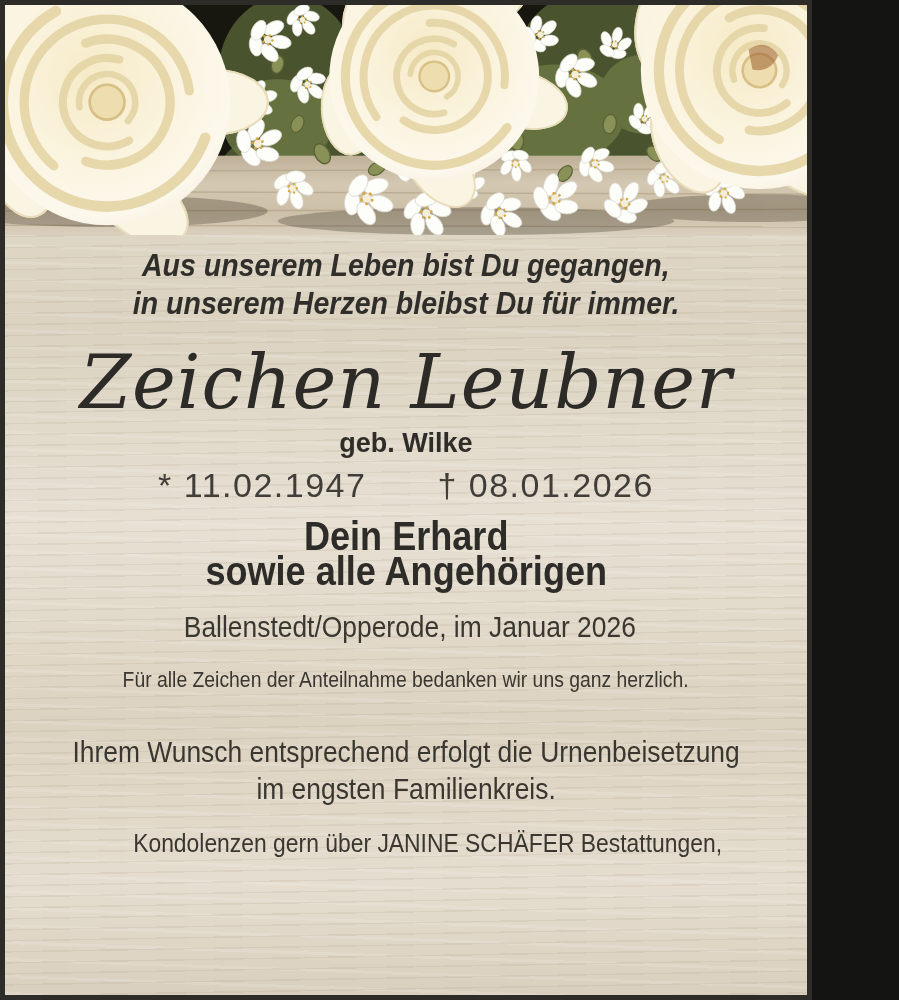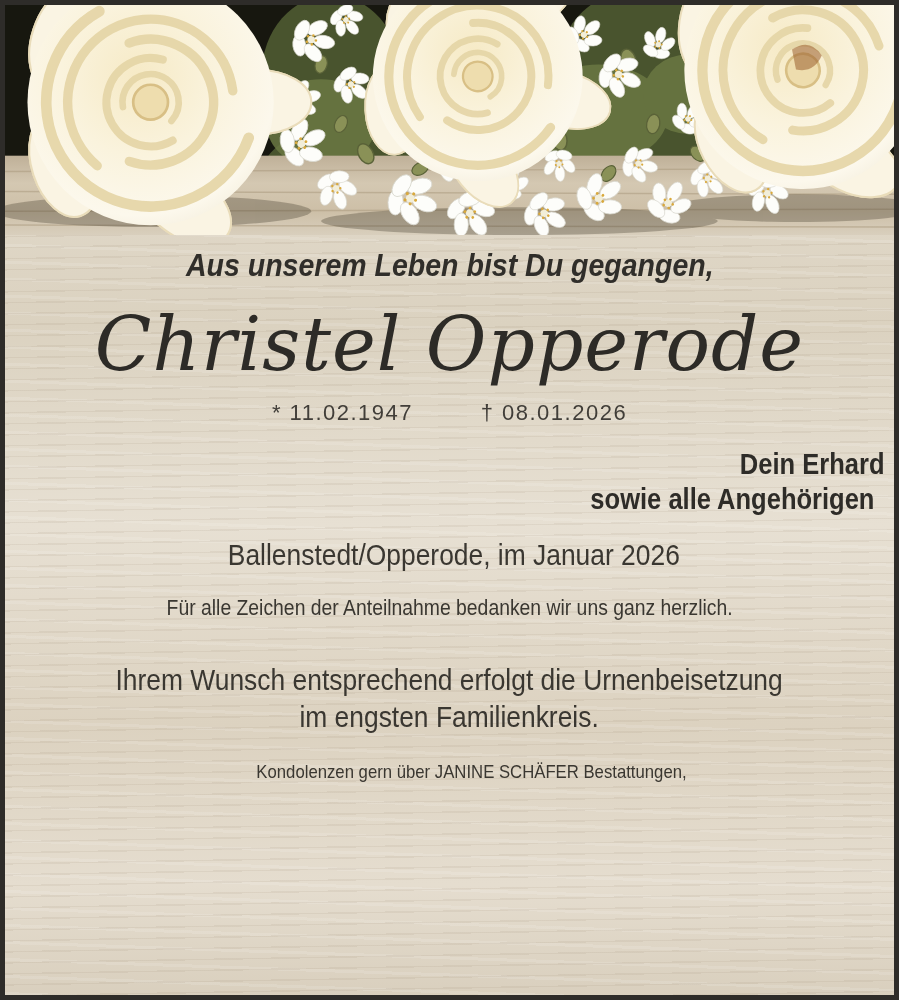--- a/index.html
+++ b/index.html
@@ -3,21 +3,21 @@
 <meta charset="utf-8">
 <style>
   html,body{margin:0;padding:0;}
   body{
     width:899px;height:1000px;overflow:hidden;
     font-family:"Liberation Sans",sans-serif;
     background:#141412;
   }
   .card{
     position:relative;box-sizing:border-box;
-    width:899px;height:1000px;
+    width:812px;height:1000px;
     border:5px solid #2e2c29;
     background-color:#e3dbcd;
     background-image:
       repeating-linear-gradient(179deg, rgba(140,120,95,0.10) 0 1.5px, rgba(255,255,255,0) 1.5px 11px),
       repeating-linear-gradient(2deg, rgba(255,255,255,0.12) 0 3px, rgba(255,255,255,0) 3px 17px),
       linear-gradient(180deg,#d0c4ae 0px,#e2dacb 140px,#dbd2c0 320px,#e7e0d3 520px,#dcd2c0 720px,#e5ddcf 880px,#d8cebc 1000px);
     overflow:hidden;
   }
   .photo{
     display:block;width:100%;height:230px;line-height:0;
@@ -41,47 +41,47 @@
     font-style:italic;font-weight:normal;
     font-size:74px;line-height:86px;
     color:#2d2b27;letter-spacing:1px;
   }
   .maiden{
     margin:2px 0 0 0;
     font-size:27px;line-height:32px;font-weight:bold;color:#2f2d29;
   }
   .dates{
     margin:8px 0 0 0;
-    font-size:22px;line-height:36px;
+    font-size:34px;line-height:36px;
     color:#413e39;letter-spacing:1.5px;font-weight:normal;
   }
   .dates .date{display:inline-block;margin:0 30px;}
   .message{
     margin:14px 0 0 0;
     font-size:31px;line-height:37px;color:#3a3731;
   }
   .mourners{
     margin:16px 0 0 0;
-    font-size:29px;line-height:35px;font-weight:bold;color:#2e2c28;text-align:right;
+    font-size:41px;line-height:35px;font-weight:bold;color:#2e2c28;
   }
   .placedate{
     margin:20px 0 0 8px;
     font-size:30px;line-height:35px;color:#3a3731;
   }
   .thanks{
     margin:18px 0 0 0;
     font-size:22px;line-height:35px;color:#3a3731;
   }
   .burial{
     margin:36px 0 0 0;
     font-size:30px;line-height:37px;color:#3a3731;
   }
   .condolence{
     margin:20px 0 0 0;
-    font-size:19px;line-height:33px;color:#3a3731;padding-left:43px;
+    font-size:26px;line-height:33px;color:#3a3731;padding-left:43px;
   }
 </style>
 </head>
 <body>
 
 <div class="card">
 
   <svg class="photo" viewBox="0 0 899 232" preserveAspectRatio="xMidYMid slice" aria-hidden="true">
     <defs>
       <radialGradient id="roseG" cx="0.45" cy="0.4" r="0.7">
@@ -217,24 +217,26 @@
     <g>
       <use href="#rose" transform="translate(806,66) scale(1.3) rotate(-10)"></use>
       <path d="M795,45 q18,-12 30,6 q-8,18 -26,14 z" fill="#9b5f2d" opacity="0.55"></path>
     </g>
   </svg>
 
   <div class="content">
 
     <p class="epigraph">
       <span class="line"><span class="narrow2">Aus unserem Leben bist Du gegangen,</span></span>
-    </p>
-
-    <h1 class="name">Christel Opperode</h1>
-
+      <span class="line"><span class="narrow2">in unserem Herzen bleibst Du für immer.</span></span>
+    </p>
+
+    <h1 class="name">Zeichen Leubner</h1>
+
+    <p class="maiden">geb. Wilke</p>
 
     <p class="dates">
       <span class="date">* 11.02.1947</span>
       <span class="date">† 08.01.2026</span>
     </p>
 
 
     <p class="mourners">
       <span class="line"><span class="narrow">Dein Erhard</span></span>
       <span class="line"><span class="narrow">sowie alle Angehörigen</span></span>

